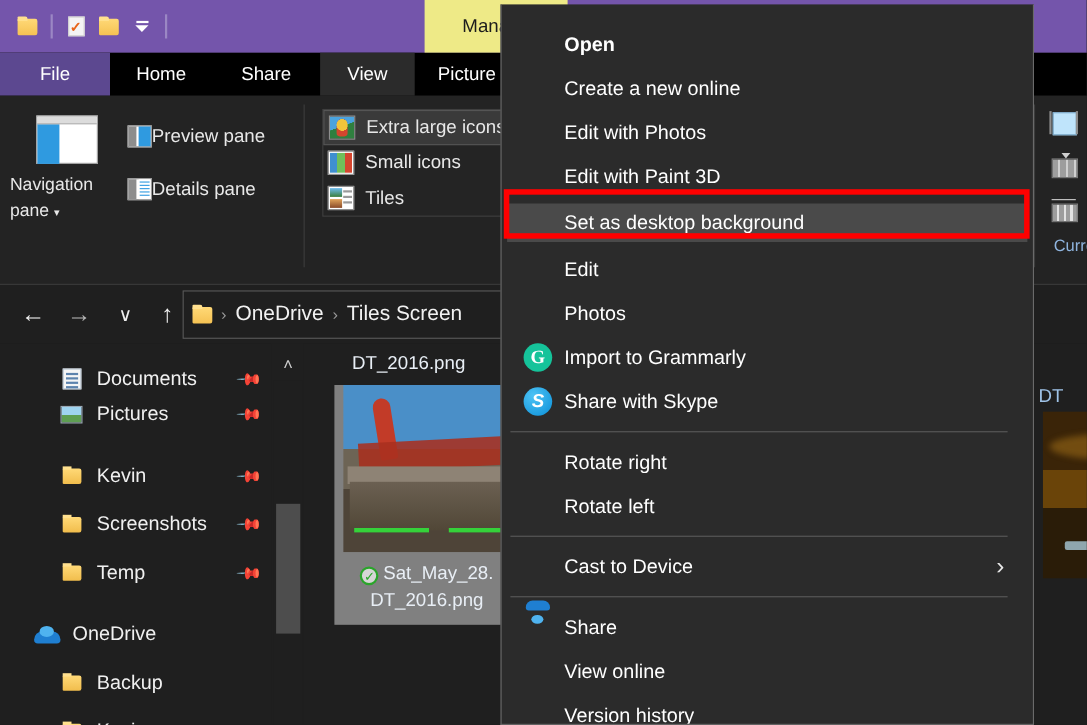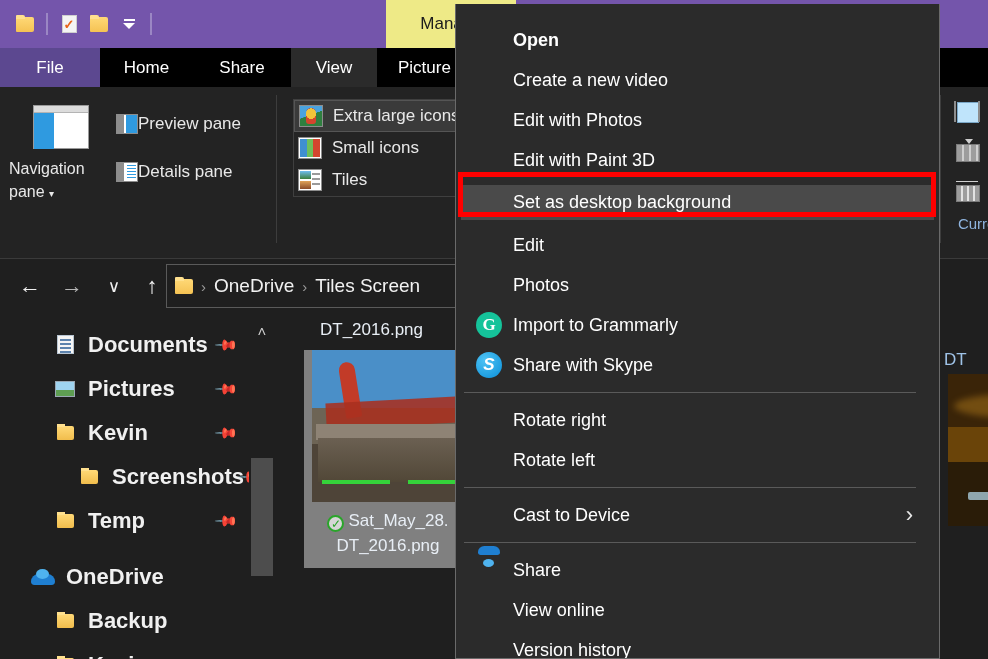--- a/index.html
+++ b/index.html
@@ -156,21 +156,21 @@
     overflow: hidden;
   }
   .crumb { font-size: 19px; color: #f2f2f2; white-space: nowrap; }
   .crumb-sep { font-size: 15px; color: #9a9a9a; padding: 0 4px; }
 
   
   .sidebar { position: absolute; left: 0; top: 312px; width: 247px; height: 347px; background: #1f1f1f; }
   .side-item { position: absolute; left: 0; width: 247px; height: 41px; display: flex; align-items: center; }
   .side-icon { width: 26px; margin-left: 52px; display:flex; align-items:center; justify-content:center; flex:0 0 auto; }
   .side-icon.root { margin-left: 30px; }
-  .side-lbl { font-size: 22px; color: #f0f0f0; margin-left: 10px; white-space: nowrap; font-weight: bold; }
+  .side-lbl { font-size: 18px; color: #f0f0f0; margin-left: 10px; white-space: nowrap; }
   .pin {
     position: absolute; right: 12px; top: 12px; width: 17px; height: 17px; color: #9a9a9a; font-size: 15px;
     transform: rotate(45deg);
   }
   .ico-folder-s { position: relative; width: 17px; height: 14px; }
   .ico-folder-s::before { content:""; position:absolute; left:0; top:0; width:17px; height:14px; background: linear-gradient(180deg,#ffd977,#f1bd4c); border-radius:1px 2px 2px 1px; }
   .ico-folder-s::after { content:""; position:absolute; left:0; top:-2px; width:8px; height:3px; background:#ffe08e; }
   .ico-docs { width:17px; height:19px; background:#f5f5f5; border:1px solid #b9c6d3; position: relative; }
   .ico-docs::after { content:""; position:absolute; left:2px; top:3px; right:2px; height:2px; background:#5d83ad; box-shadow:0 4px 0 #5d83ad, 0 8px 0 #5d83ad, 0 12px 0 #5d83ad; }
   .ico-pics { width:20px; height:16px; background: linear-gradient(180deg,#9fd4f0 0 55%, #5e9e52 55% 100%); border:1px solid #9aa8b4; }
@@ -398,35 +398,35 @@
   </div>
 
   <div class="sidebar">
     <div class="side-item" style="top:12px;">
       <span class="side-icon">
           <span class="ico-docs"></span>
         </span>
       <span class="side-lbl">Documents</span>
       <span class="pin">📌</span>
     </div>
-    <div class="side-item" style="top:56px;">
+    <div class="side-item" style="top:44px;">
       <span class="side-icon">
           <span class="ico-pics"></span>
         </span>
       <span class="side-lbl">Pictures</span>
       <span class="pin">📌</span>
     </div>
     <div class="side-item" style="top:100px;">
       <span class="side-icon">
           <span class="ico-folder-s"></span>
         </span>
       <span class="side-lbl">Kevin</span>
       <span class="pin">📌</span>
     </div>
-    <div class="side-item" style="top:144px;margin-left:24px;">
+    <div class="side-item" style="top:144px;">
       <span class="side-icon">
           <span class="ico-folder-s"></span>
         </span>
       <span class="side-lbl">Screenshots</span>
       <span class="pin">📌</span>
     </div>
     <div class="side-item" style="top:188px;">
       <span class="side-icon">
           <span class="ico-folder-s"></span>
         </span>
@@ -487,21 +487,21 @@
       </div>
       <div class="tile-caption">
         <br>
         
       </div>
     </div>
   </div>
 
   <div class="ctxmenu">
     <div class="ctx-item bold" style="margin-top:16px;">Open</div>
-    <div class="ctx-item">Create a new video</div>
+    <div class="ctx-item">Create a new online</div>
     <div class="ctx-item">Edit with Photos</div>
     <div class="ctx-item">Edit with Paint 3D</div>
     <div class="ctx-item selected" style="height:35px; margin:5px 5px 5px 5px; padding-left:52px;">Set as desktop background</div>
     <div class="ctx-item">Edit</div>
     <div class="ctx-item">Photos</div>
     <div class="ctx-item">
       <span class="ctx-icon">
         <span class="ico-grammarly">G</span>
       </span>
       <span>Import to Grammarly</span>

